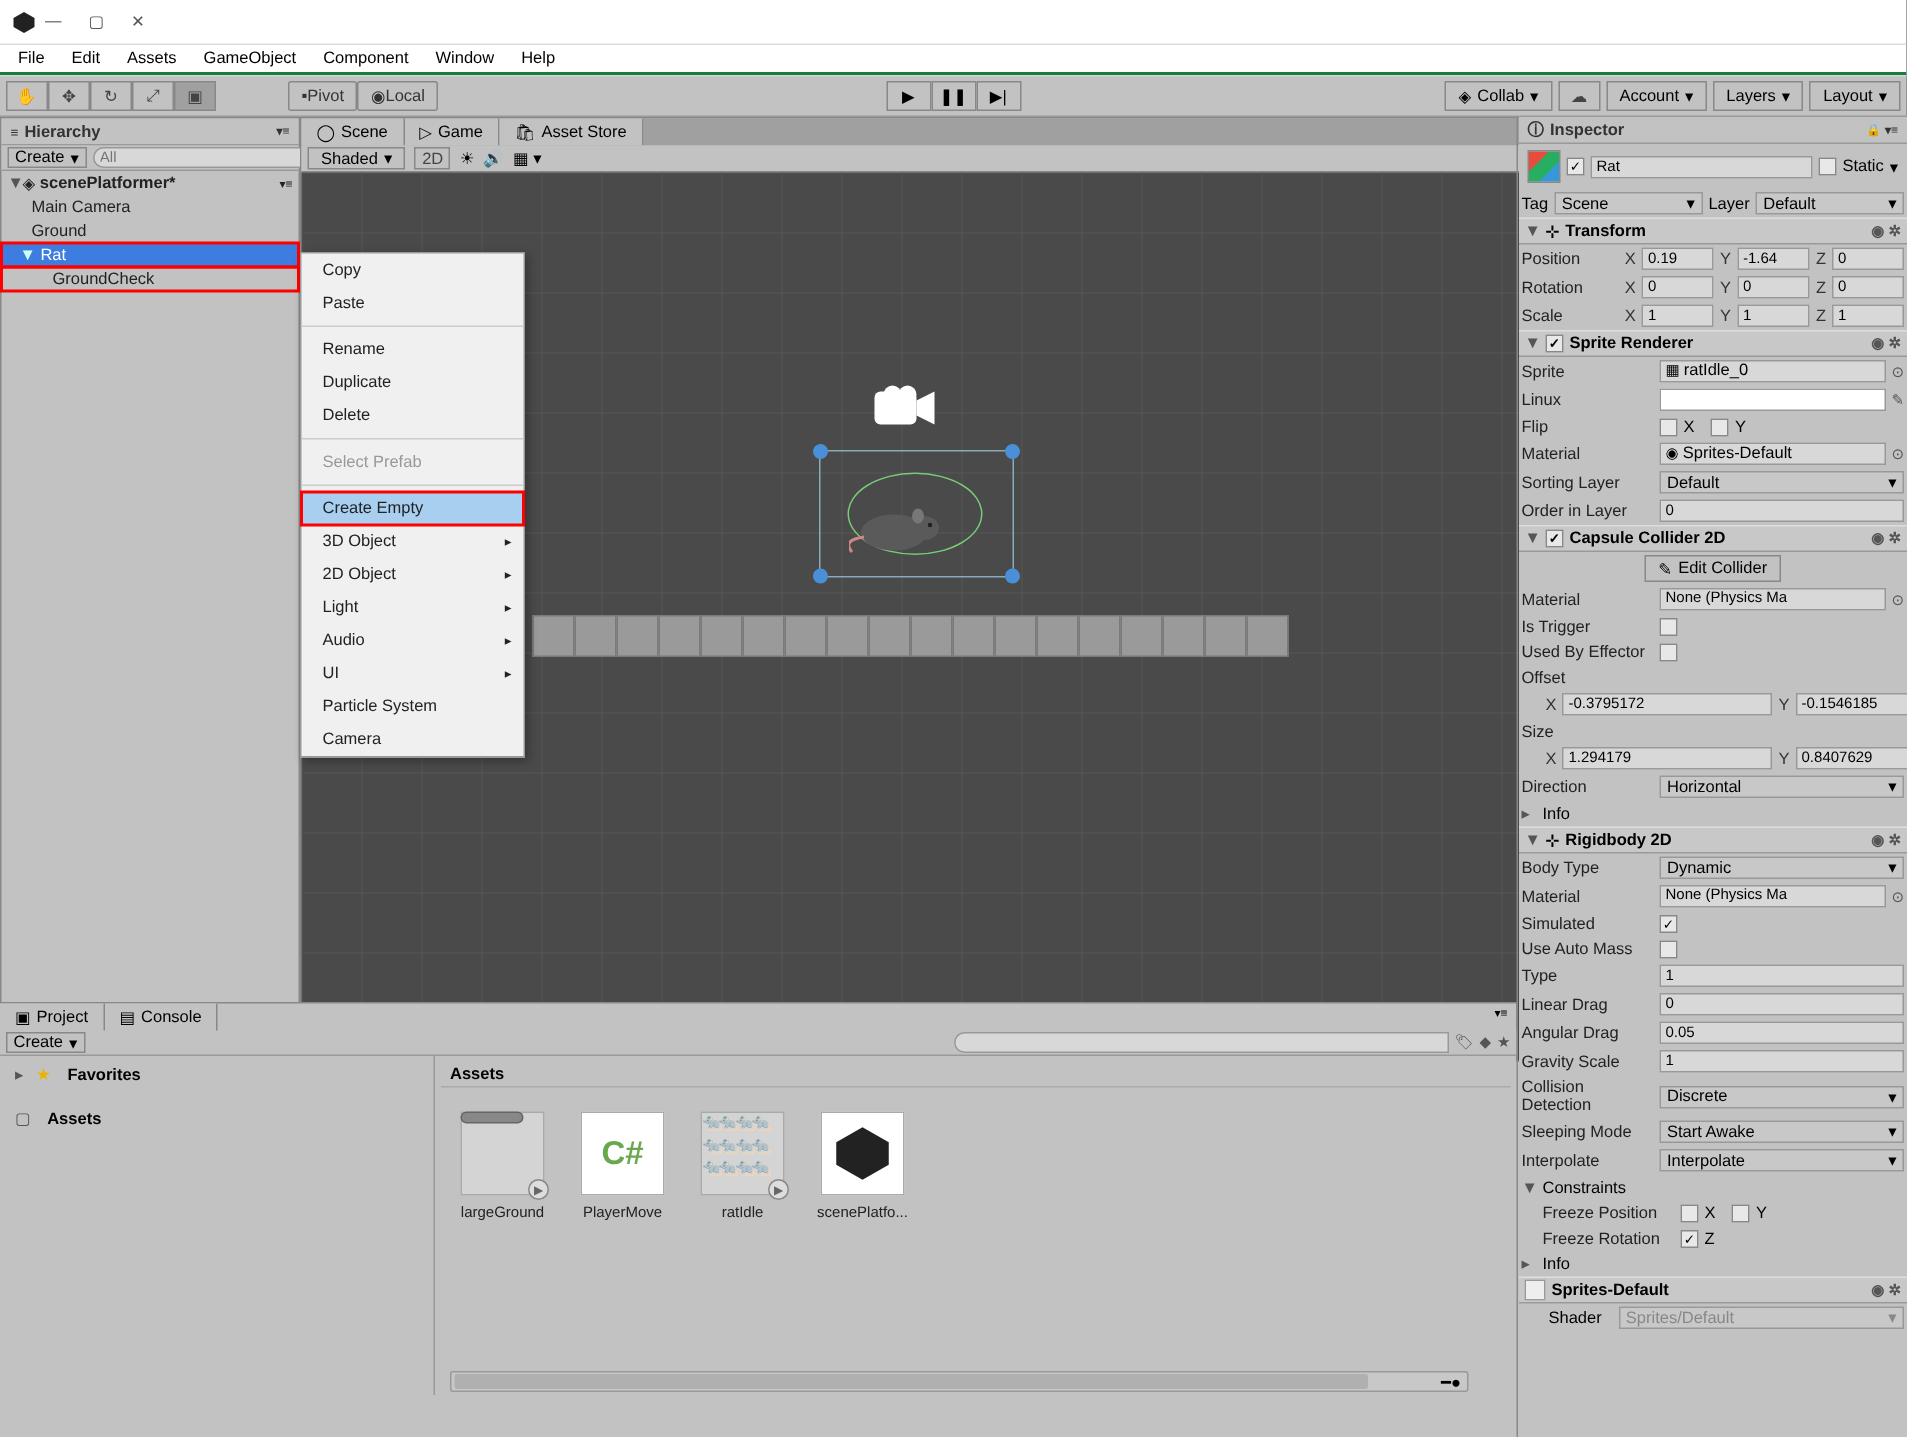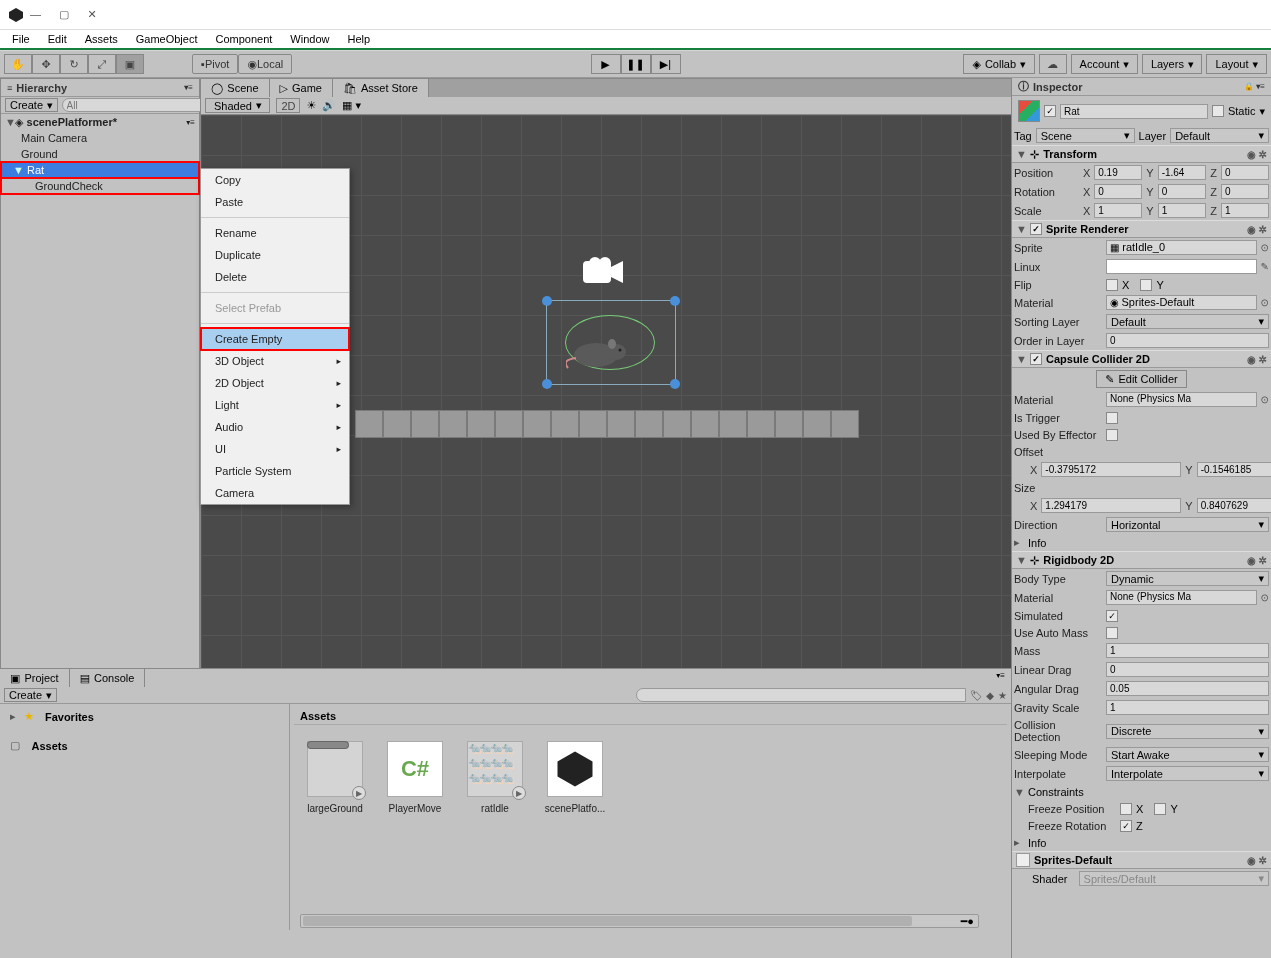--- a/index.html
+++ b/index.html
@@ -471,21 +471,21 @@
     </div>
   <div class="insp-row">
       <span class="insp-label">Simulated</span>
       <span class="chk">✓</span>
     </div>
   <div class="insp-row">
       <span class="insp-label">Use Auto Mass</span>
       <span class="chk"></span>
     </div>
   <div class="insp-row">
-      <span class="insp-label">Mass</span>
+      <span class="insp-label">Type</span>
       <input class="insp-field" value="1" style="">
     </div>
   <div class="insp-row">
       <span class="insp-label">Linear Drag</span>
       <input class="insp-field" value="0" style="">
     </div>
   <div class="insp-row">
       <span class="insp-label">Angular Drag</span>
       <input class="insp-field" value="0.05" style="">
     </div>

